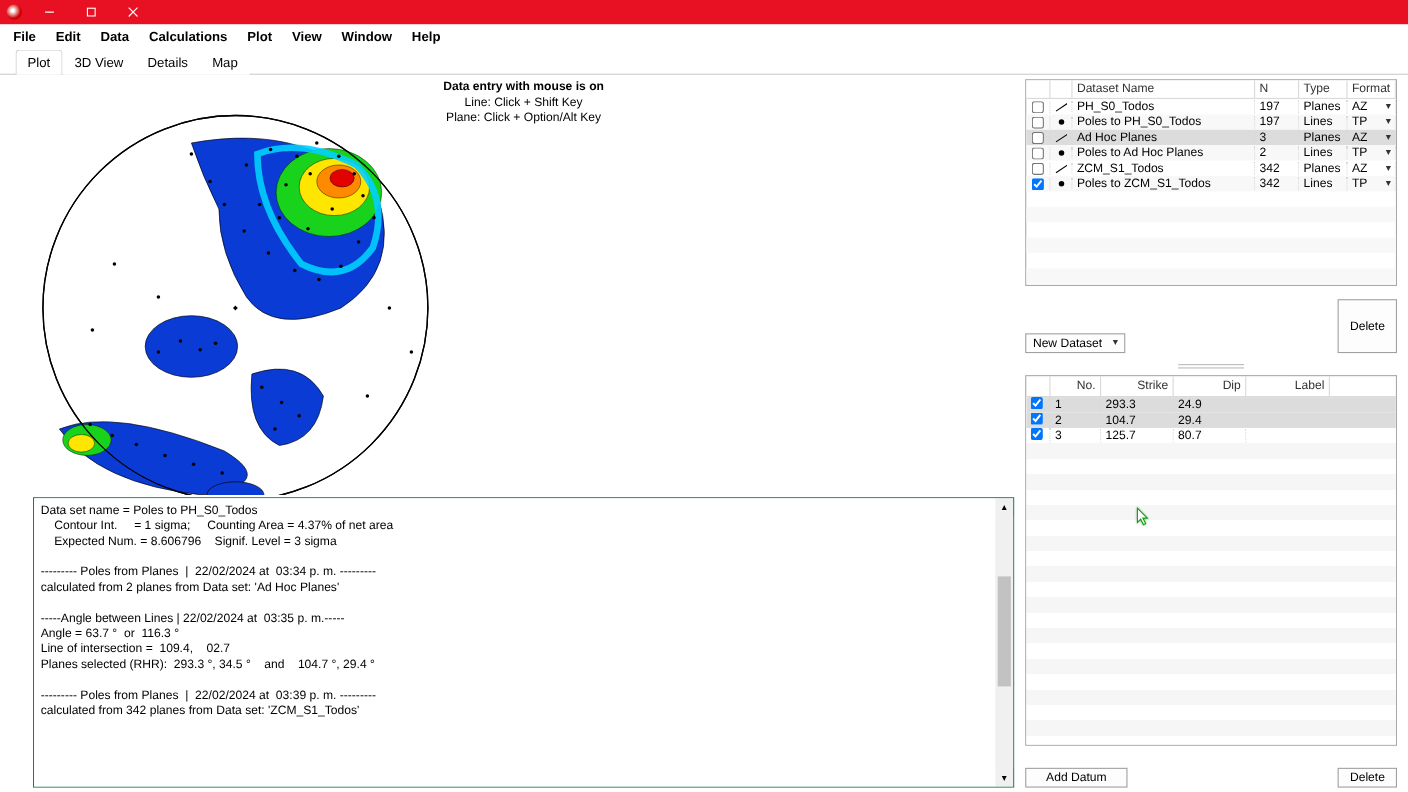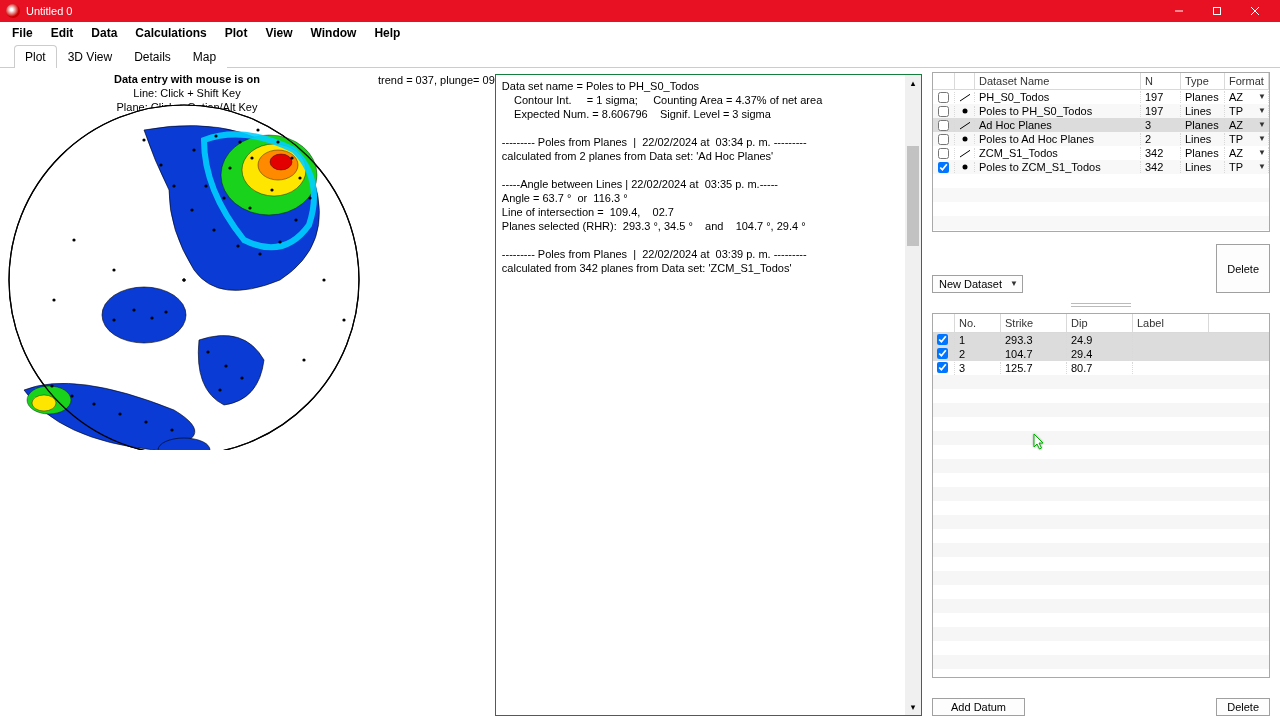--- a/index.html
+++ b/index.html
@@ -12,33 +12,33 @@
 .titlebar .winbtn svg { stroke: #fff; fill: none; }
 
 .menubar { height: 22px; display: flex; align-items: center; padding: 0 4px; gap: 2px; font-weight: bold; }
 .menubar .mitem { padding: 2px 8px; cursor: pointer; }
 
 .tabrow { height: 24px; border-bottom: 1px solid #ccc; display: flex; align-items: flex-end; padding-left: 14px; gap: 0; }
 .tab { padding: 4px 10px; border: 1px solid transparent; border-bottom: none; cursor: pointer; position: relative; top: 1px; background: #fff; }
 .tab.active { border-color: #ccc; border-top-left-radius: 4px; border-top-right-radius: 4px; }
 
 .main { display: flex; height: calc(720px - 22px - 22px - 24px); }
-.left { flex: 1 1 auto; display: flex; flex-direction: row; padding: 4px 10px 4px 0; }
+.left { flex: 1 1 auto; display: flex; flex-direction: column; padding: 4px 10px 4px 30px; }
 .plotwrap { position: relative; flex: 0 0 auto; }
 .plotlabels { text-align: center; font-size: 11px; line-height: 14px; }
 .trendline { font-size: 11px; margin: 2px 0 4px 4px; }
 .logwrap { flex: 1; display: flex; border: 1px solid #15803d; margin-top: 2px; min-height: 180px; }
 .logta { flex: 1; border: none; resize: none; font-family: "Segoe UI", Arial, sans-serif; font-size: 11px; padding: 4px 6px; line-height: 14px; outline: none; }
 .logscroll { width: 16px; background: #f0f0f0; display: flex; flex-direction: column; }
 .logscroll .arrow { height: 16px; display: flex; align-items: center; justify-content: center; font-size: 9px; cursor: pointer; }
 .logscroll .track { flex: 1; position: relative; background: #f0f0f0; }
 .logscroll .thumb { position: absolute; left: 2px; right: 2px; top: 55px; height: 100px; background: #c2c2c2; cursor: pointer; }
 
 .right { flex: 0 0 348px; display: flex; flex-direction: column; padding: 4px 10px 4px 0; }
-.dsets { border: 1px solid #a9a9a9; height: 160px; overflow: hidden; }
+.dsets { border: 1px solid #a9a9a9; height: 188px; overflow: hidden; }
 .gridhdr { display: flex; background: #fff; border-bottom: 1px solid #d9d9d9; font-size: 11px; color: #333; }
 .gridhdr > div { padding: 2px 4px; border-right: 1px solid #d9d9d9; }
 .gridbody { font-size: 11px; }
 .gridbody .row { display: flex; align-items: center; height: 14px; }
 .gridbody .row.sel { background: #dcdcdc; }
 .gridbody .row > div { padding: 0 4px; border-right: 1px dotted #d9d9d9; white-space: nowrap; overflow: hidden; }
 .gridbody .row.alt { background: #f8f8f8; }
 .col-chk { width: 22px; display:flex; align-items:center; justify-content:center; }
 .col-sym { width: 20px; display:flex; align-items:center; justify-content:center; }
 .col-name { flex: 1; }
@@ -48,21 +48,21 @@
 .drop { position: absolute; right: 2px; top: 1px; font-size: 8px; color: #333; }
 
 .midctrls { display: flex; justify-content: space-between; margin: 12px 0 10px 0; }
 .select { border: 1px solid #a0a0a0; background: #fdfdfd; padding: 2px 20px 2px 6px; font-size: 11px; cursor: pointer; position: relative; margin-top: 31px; }
 .select .drop { right: 4px; top: 3px; }
 .btn { border: 1px solid #a0a0a0; background: #fdfdfd; padding: 2px 10px; font-size: 11px; cursor: pointer; }
 
 .splitter { width: 60px; height: 4px; border-top: 1px solid #bbb; border-bottom: 1px solid #bbb; margin: 0 auto 6px auto; cursor: row-resize; }
 
 .datapoints { border: 1px solid #a9a9a9; flex: 1; overflow: hidden; display:flex; flex-direction:column; }
-.dphdr { display: flex; font-size: 11px; color: #333; }
+.dphdr { display: flex; font-size: 11px; color: #333; text-align: right; }
 .dphdr > div { padding: 3px 4px; border-right: 1px solid #d9d9d9; border-bottom: 1px solid #d9d9d9; }
 .dpbody { font-size: 11px; flex:1; background: repeating-linear-gradient(#fff, #fff 14px, #f6f6f6 14px, #f6f6f6 28px); position:relative; }
 .dpbody .row { display: flex; height: 14px; align-items: center; }
 .dpbody .row > div { padding: 0 4px; border-right: 1px dotted #d9d9d9; }
 .dpbody .row.sel { background: #dcdcdc; }
 .col-dchk { width: 22px; }
 .col-no { width: 46px; }
 .col-str { width: 66px; }
 .col-dip { width: 66px; }
 .col-lab { flex: 1; }
@@ -73,21 +73,20 @@
 .cursor svg { filter: drop-shadow(0 0 1px rgba(0,0,0,.4)); }
 
 input[type=checkbox] { width: 11px; height: 11px; }
 
 </style>
 </head>
 <body>
 
 <div class="titlebar">
   <div class="icon"></div>
-  <div class="title">Untitled 0</div>
   <div class="winbtns">
     <div class="winbtn">
         <svg width="10" height="10">
           <path d="M1 5 H9"></path>
         </svg>
       </div>
     <div class="winbtn">
         <svg width="10" height="10">
           <rect x="1.5" y="1.5" width="7" height="7"></rect>
         </svg>
@@ -198,21 +197,20 @@
             <circle cx="350" cy="250" r="1.6"></circle>
             <circle cx="310" cy="290" r="1.6"></circle>
           <circle cx="190" cy="210" r="1.6"></circle>
         </g>
 
         <path d="M188 210 H192 M190 208 V212" stroke="#000" stroke-width="1"></path>
 
         <circle cx="190" cy="210" r="175" fill="none" stroke="#000" stroke-width="1.2"></circle>
       </svg>
     </div>
-    <div class="trendline">trend = 037, plunge= 09</div>
     <div class="logwrap">
       <textarea class="logta" readonly="" id="logta" style="">Data set name = Poles to PH_S0_Todos
     Contour Int.     = 1 sigma;     Counting Area = 4.37% of net area
     Expected Num. = 8.606796    Signif. Level = 3 sigma
 
 --------- Poles from Planes  |  22/02/2024 at  03:34 p. m. ---------
 calculated from 2 planes from Data set: 'Ad Hoc Planes'
 
 -----Angle between Lines | 22/02/2024 at  03:35 p. m.-----
 Angle = 63.7 °  or  116.3 °

